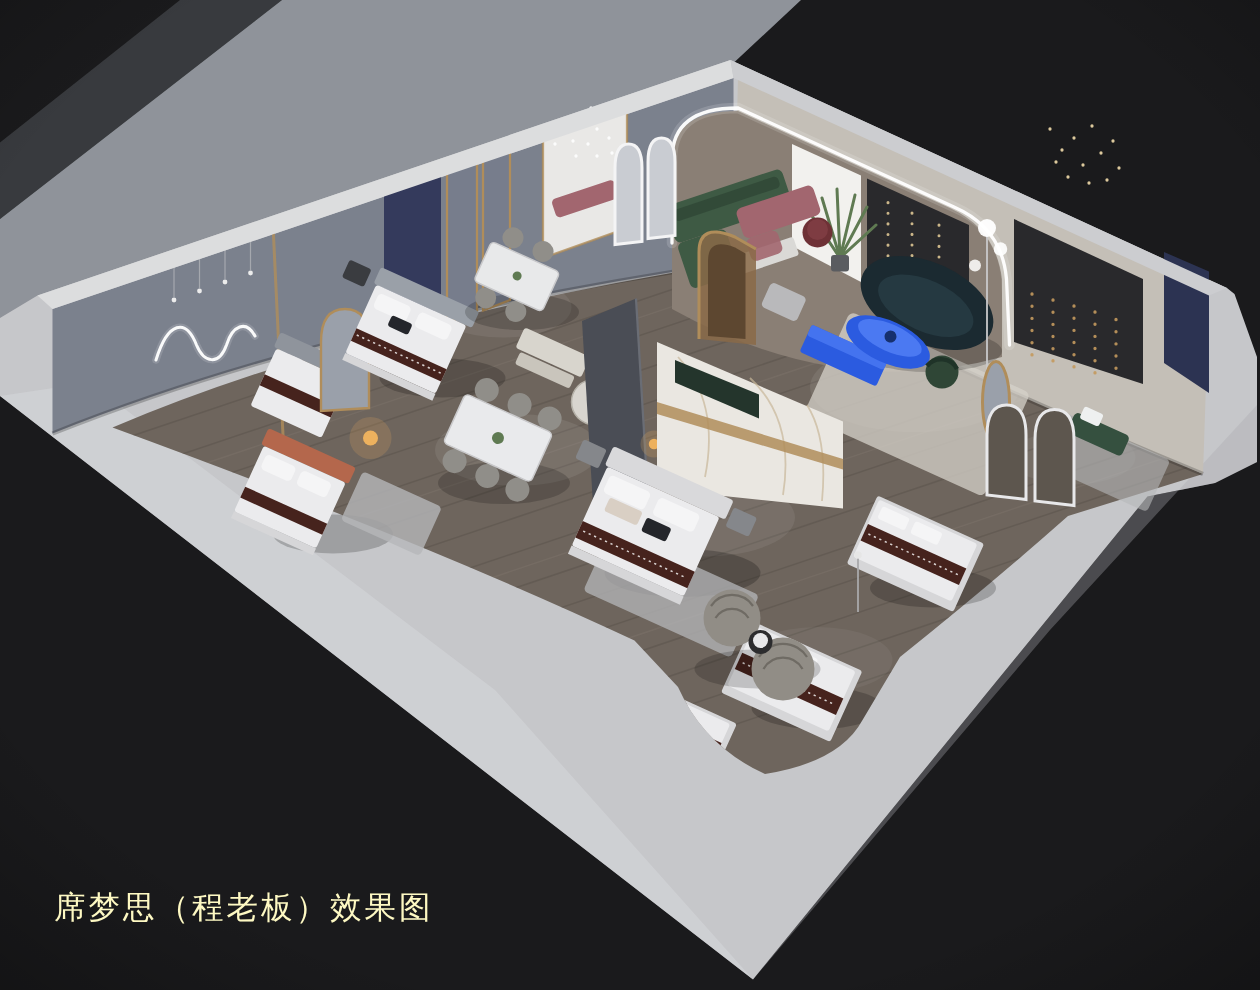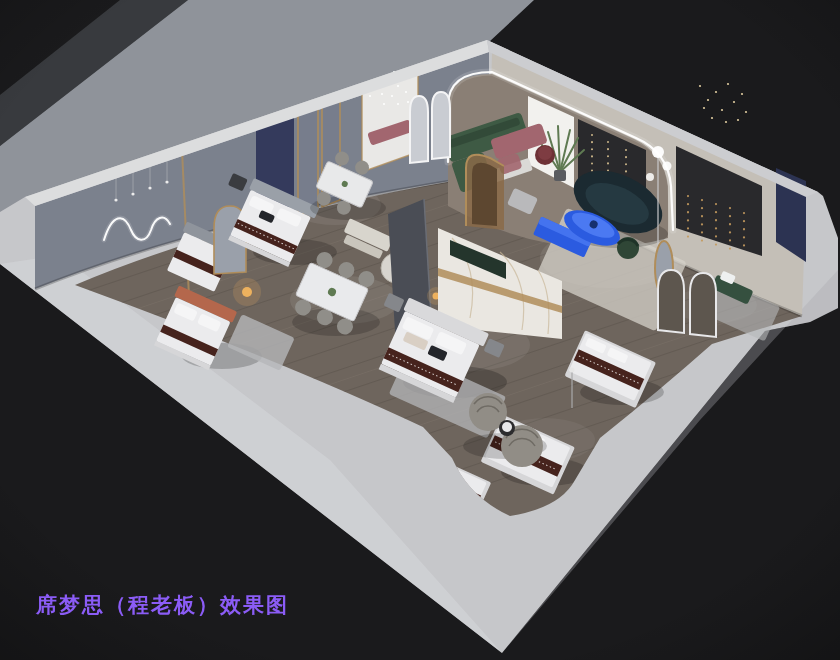--- a/index.html
+++ b/index.html
@@ -1,18 +1,18 @@
 <!DOCTYPE html>
 <html><head>
 <meta charset="utf-8">
 <style>
   html,body{margin:0;padding:0;background:#1a1a1c;}
   .stage{position:relative;width:840px;height:660px;overflow:hidden;font-family:"DejaVu Sans","Liberation Sans",sans-serif;}
   svg{position:absolute;left:0;top:0;display:block;}
-  .caption{position:absolute;left:36px;top:591px;font-size:21px;font-weight:700;letter-spacing:2px;color:#8b5cf6;}
+  .caption{position:absolute;left:36px;top:591px;font-size:21px;font-weight:400;letter-spacing:2px;color:#fef9c3;}
 </style>
 </head>
 <body>
 
 <div class="stage">
 <svg width="840" height="660" viewBox="0 0 840 660">
   <defs>
     <clipPath id="fclip">
           <path d="M75,285 Q240,215 489,175 L802,316 L712,344 Q660,390 600,438 L575,480 Q560,508 510,516 Q470,498 452,458 L423,427 Q280,360 75,285 Z"></path>
         </clipPath>

